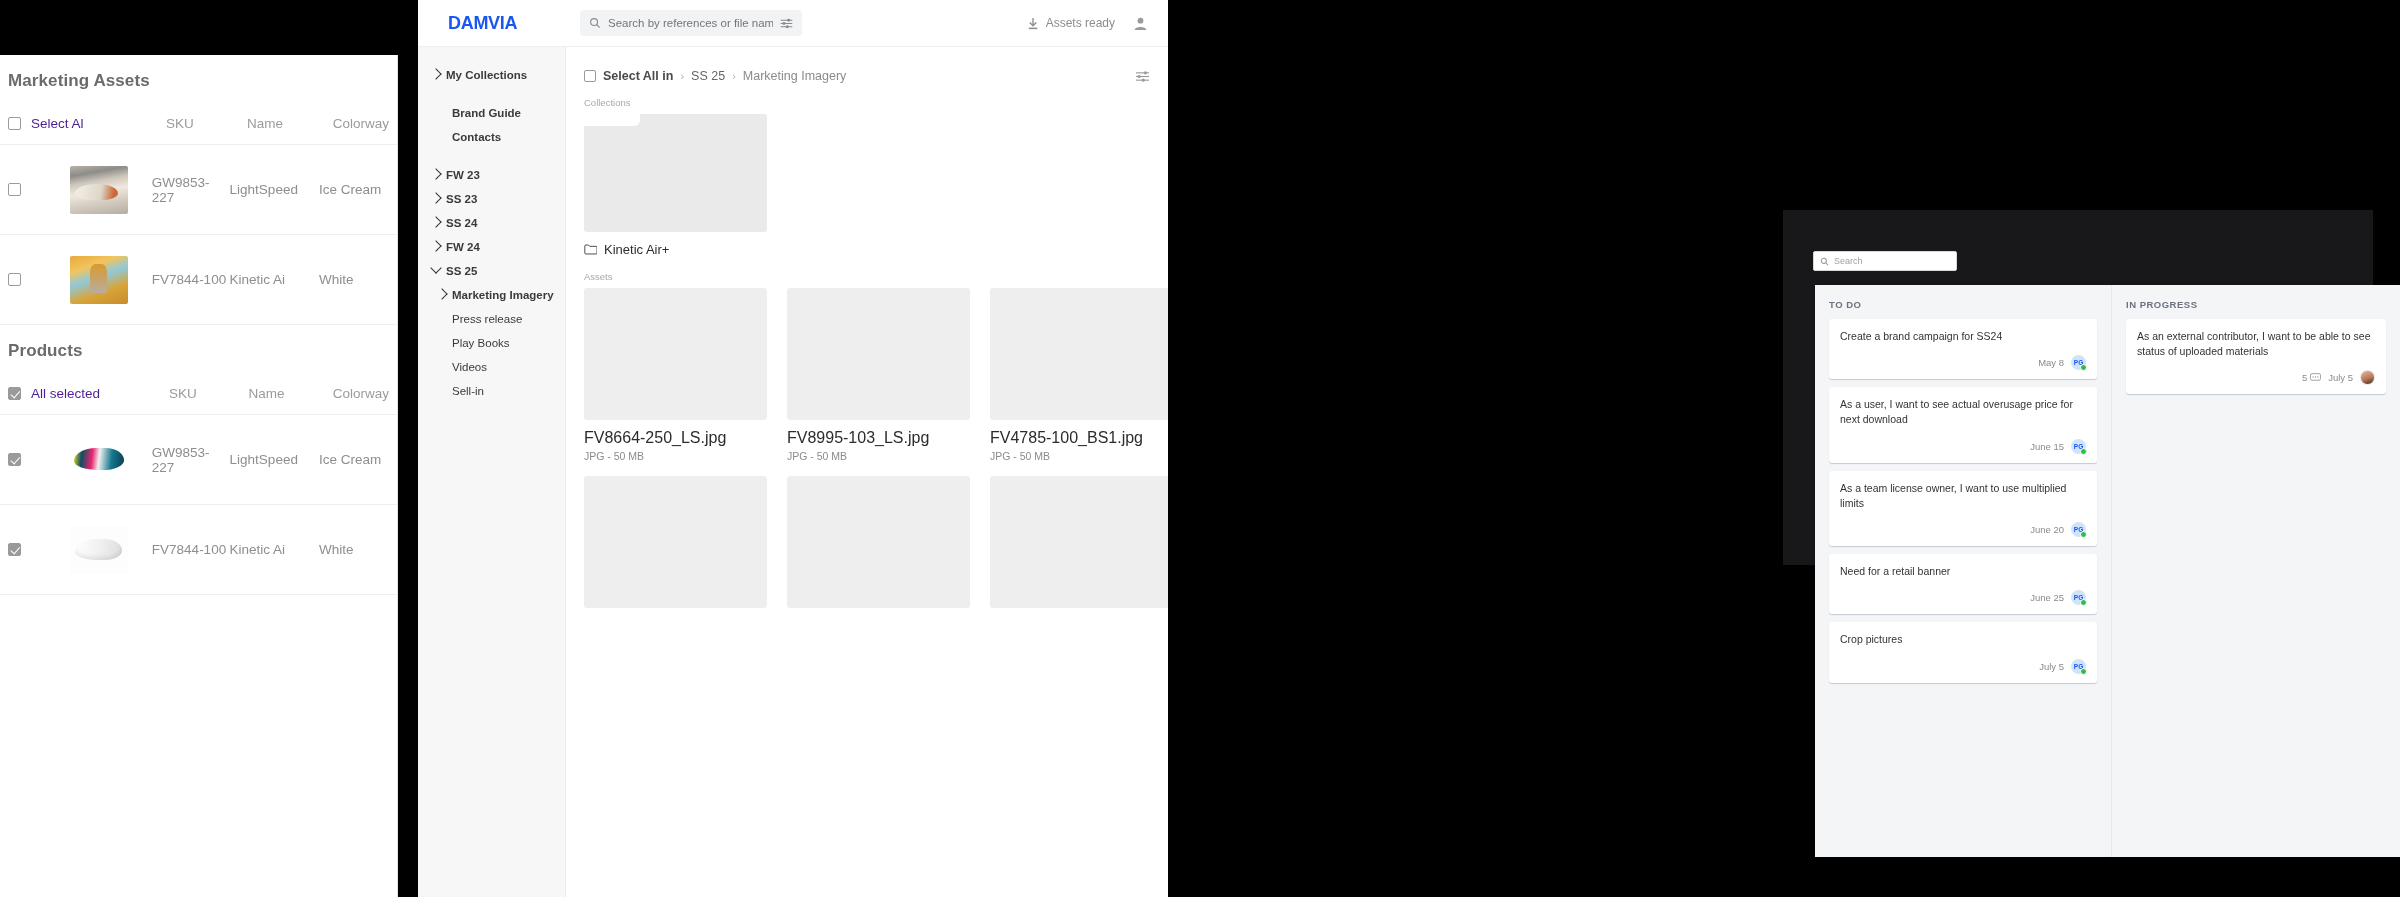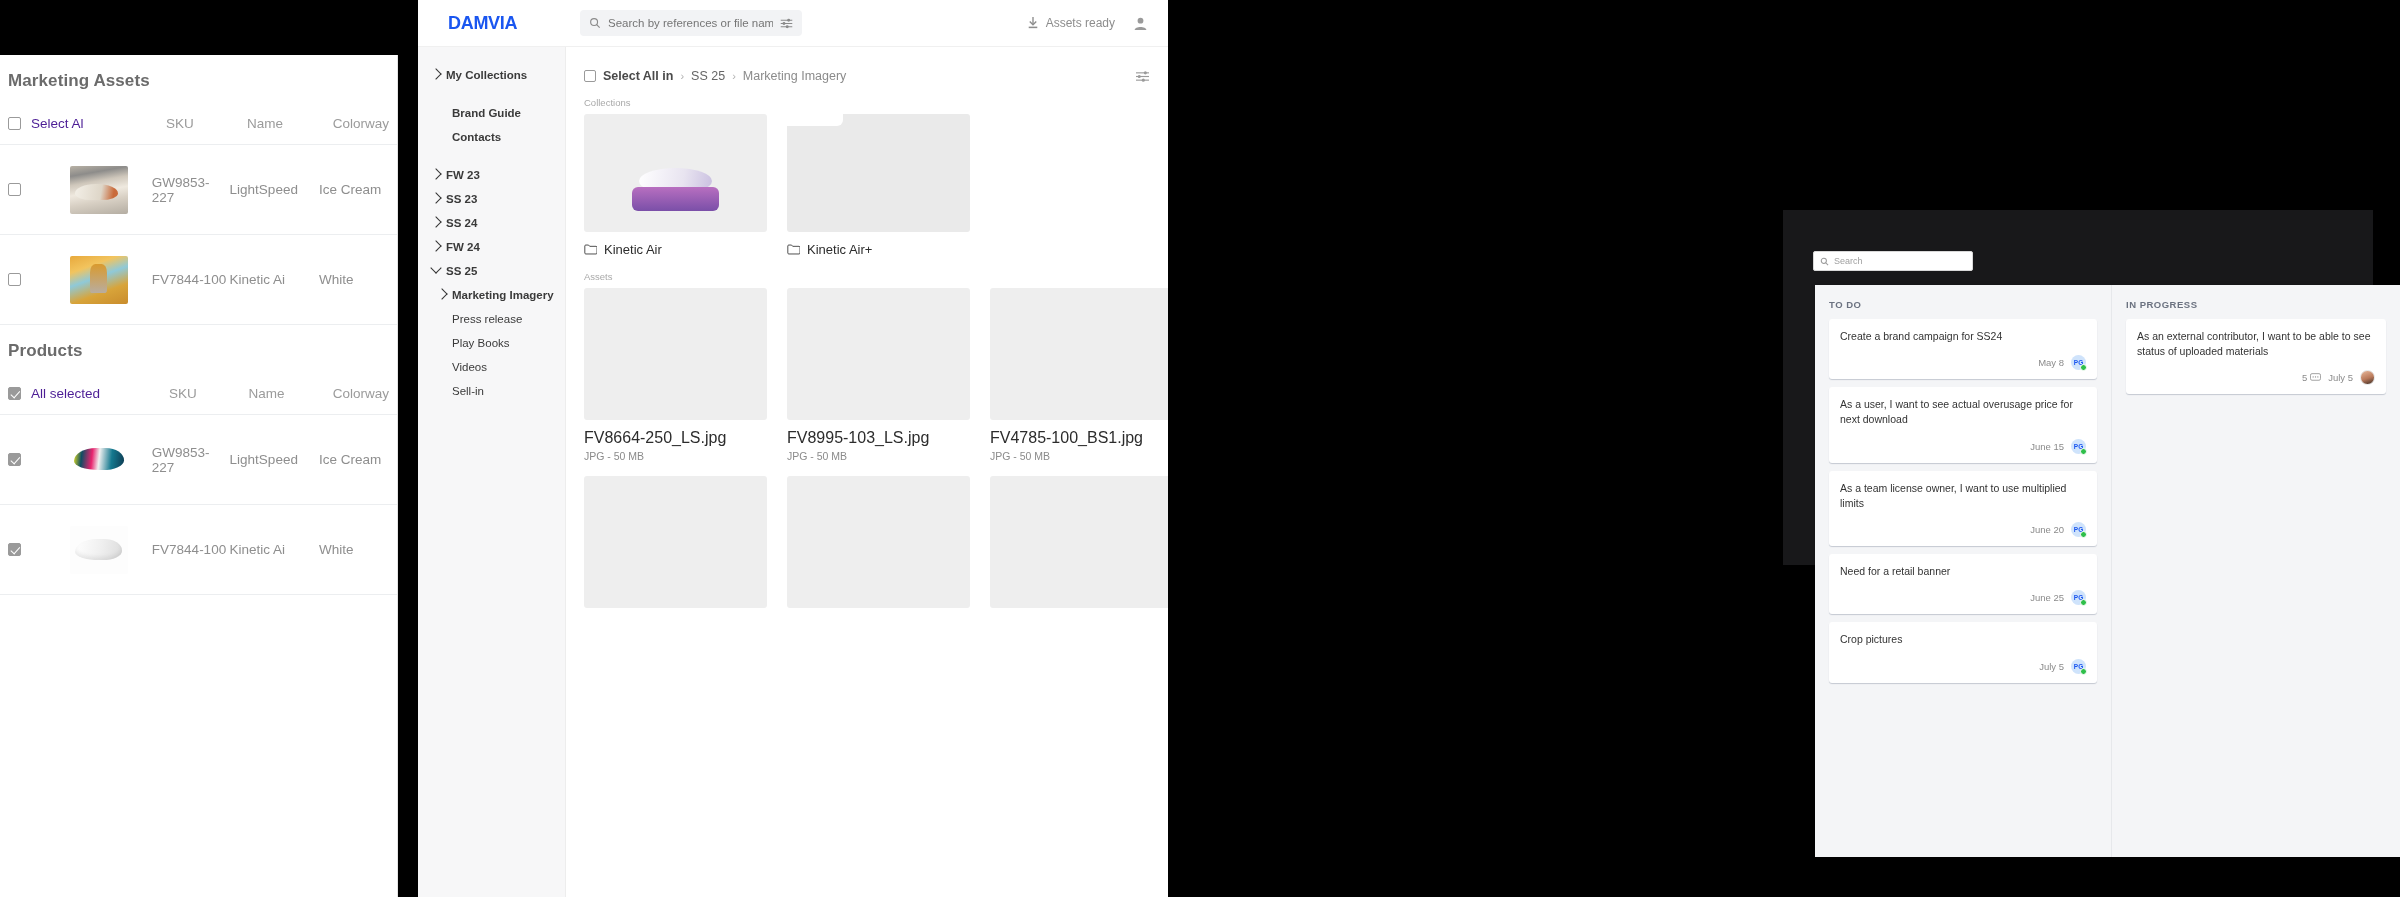--- a/index.html
+++ b/index.html
@@ -111,21 +111,21 @@
   }
   .search-box input {
     border: 0; background: transparent; outline: none;
     font-size: 11.5px; color: #9a9a9a; flex: 1;
     font-family: "Liberation Sans", sans-serif;
   }
   .hdr-right {
     margin-left: auto; display: flex; align-items: center; gap: 18px;
     padding-right: 6px;
   }
-  .assets-ready { display: flex; align-items: flex-start; gap: 7px; font-size: 12px; color: #8d8d8d; }
+  .assets-ready { display: flex; align-items: flex-end; gap: 7px; font-size: 12px; color: #8d8d8d; }
 
   .dv-body { display: flex; height: 850px; }
   .dv-side {
     width: 148px; background: #f7f7f8; padding: 16px 0 0 14px; flex: 0 0 148px;
     border-right: 1px solid #ededed;
   }
   .nav-item {
     display: flex; align-items: center; gap: 6px;
     font-size: 11.5px; color: #3a3a3a; padding: 6px 0; cursor: pointer;
   }
@@ -200,21 +200,21 @@
   .ph-f { background: linear-gradient(155deg,#4a4e52 0%,#b8b4ac 22%,#e8e4dc 40%,#d0642a 56%,#ece8e0 72%,#8c8880 100%); }
 
   
   .kb-os {
     position: absolute; left: 1783px; top: 210px;
     width: 590px; height: 355px;
     background: #1b1b1d; opacity: .9;
   }
   .kb-searchbar {
     position: absolute; left: 1813px; top: 251px;
-    width: 160px; height: 20px; background: #fff; border-radius: 2px;
+    width: 144px; height: 20px; background: #fff; border-radius: 2px;
     display: flex; align-items: center; gap: 5px; padding: 0 6px;
     border: 1px solid #d8d8d8;
   }
   .kb-searchbar .kb-ph { font-size: 9px; color: #a0a0a0; }
   .kb-app {
     position: absolute; left: 1815px; top: 285px;
     width: 585px; height: 572px; background: #f4f5f7;
     box-shadow: 0 1px 4px rgba(0,0,0,.25);
     display: flex; overflow: hidden;
   }
@@ -443,29 +443,20 @@
             <line x1="1" y1="12.5" x2="17" y2="12.5" stroke="#9a9a9a" stroke-width="1.4"></line>
             <circle cx="12.5" cy="3.5" r="1.9" fill="#9a9a9a"></circle>
             <circle cx="5" cy="8" r="1.9" fill="#9a9a9a"></circle>
             <circle cx="10" cy="12.5" r="1.9" fill="#9a9a9a"></circle>
           </svg>
         </div>
 
         <div class="grp-label">Collections</div>
         <div class="grid" id="collections-grid">
             <div class="card">
-              <div class="img img-kinetic"></div>
-              <div class="card-label">
-                <svg class="icon" width="13" height="11" viewBox="0 0 16 13">
-                  <path d="M1 2.2a1.2 1.2 0 0 1 1.2-1.2h3.4l1.4 1.6h7.8a1.2 1.2 0 0 1 1.2 1.2v7.0a1.2 1.2 0 0 1-1.2 1.2H2.2A1.2 1.2 0 0 1 1 10.8z" fill="none" stroke="#3a3a3a" stroke-width="1.1"></path>
-                </svg>
-                <span>Kinetic Air</span>
-              </div>
-            </div>
-            <div class="card">
               <div class="folder-placeholder"></div>
               <div class="card-label">
                 <svg class="icon" width="13" height="11" viewBox="0 0 16 13">
                   <path d="M1 2.2a1.2 1.2 0 0 1 1.2-1.2h3.4l1.4 1.6h7.8a1.2 1.2 0 0 1 1.2 1.2v7.0a1.2 1.2 0 0 1-1.2 1.2H2.2A1.2 1.2 0 0 1 1 10.8z" fill="none" stroke="#3a3a3a" stroke-width="1.1"></path>
                 </svg>
                 <span>Kinetic Air+</span>
               </div>
             </div>
           </div>
 

